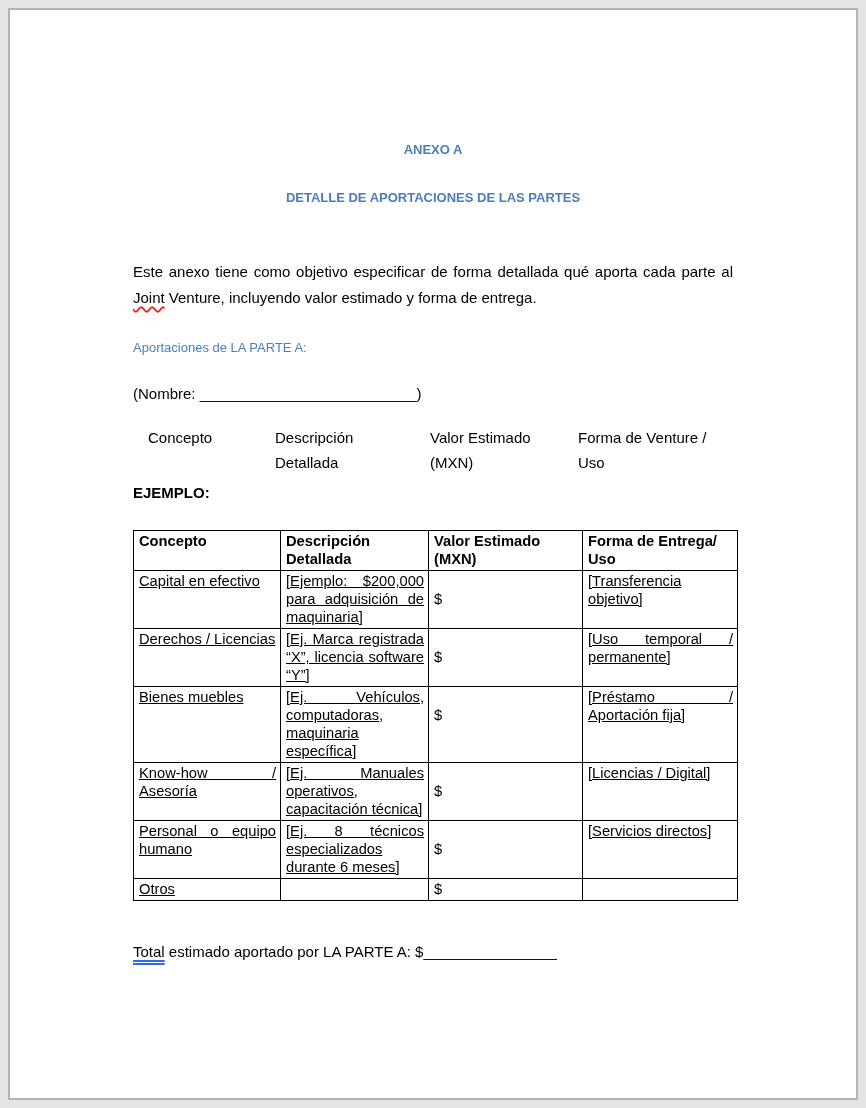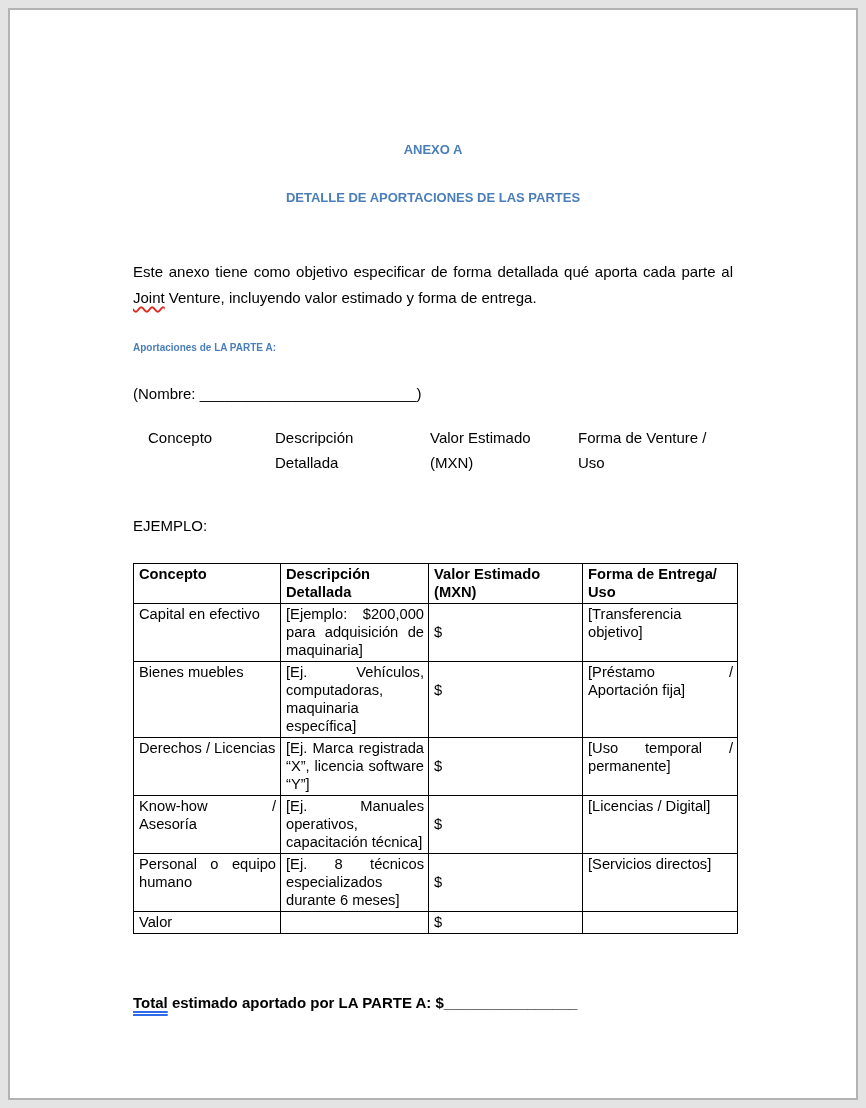--- a/index.html
+++ b/index.html
@@ -37,38 +37,38 @@
   .misspelled {
     text-decoration: underline;
     text-decoration-style: wavy;
     text-decoration-color: var(--spell-red, #E02B20);
     text-decoration-thickness: 2px;
     text-underline-offset: 3px;
   }
   .section-heading {
     margin-top: 27px;
     color: var(--heading-blue, #4A7EBB);
-    font-size: 10px;
-    font-weight: bold;
+    font-size: 13px;
+    font-weight: normal;
     line-height: 19px;
   }
   .name-line { margin-top: 24px; line-height: 25px; }
   .tab-row {
     margin-top: 19px;
     display: flex;
     line-height: 25px;
   }
   .tab-row .tab-label { white-space: pre-line; }
   .tab-label.l0 { margin-left: 15px; width: 127px; }
   .tab-label.l1 { width: 155px; }
   .tab-label.l2 { width: 148px; }
   .tab-label.l3 { width: 140px; }
   .example-label {
-    margin-top: 41px;
-    font-weight: normal;
+    margin-top: 8px;
+    font-weight: bold;
     line-height: 19px;
   }
   table.aport {
     margin-top: 28px;
     border-collapse: collapse;
     table-layout: fixed;
     width: 604px;
   }
   table.aport th, table.aport td {
     border: 1.5px solid #000;
@@ -77,25 +77,25 @@
     font-size: 14.7px;
     line-height: 18px;
     font-weight: normal;
     overflow: hidden;
   }
   table.aport th {
     font-weight: bold;
     text-align: left;
     white-space: pre-line;
   }
-  table.aport td.c0, table.aport td.c1, table.aport td.c3 { text-align: justify; }
+  table.aport td.c0, table.aport td.c1, table.aport td.c3 { text-align: justify; text-decoration: underline; }
   table.aport td.c2 { white-space: pre-line; }
   .total-line {
-    margin-top: 56px;
-    font-weight: bold;
+    margin-top: 38px;
+    font-weight: normal;
     line-height: 25px;
   }
   .grammar-flag {
     text-decoration: underline;
     text-decoration-style: double;
     text-decoration-color: var(--grammar-blue, #2D6BE8);
     text-decoration-thickness: 2px;
     text-underline-offset: 3px;
   }
 </style>
@@ -146,49 +146,49 @@
       </thead>
       <tbody>
         <tr>
           <td class="c0">Capital en efectivo</td>
           <td class="c1">[Ejemplo: $200,000 para adquisición de maquinaria]</td>
           <td class="c2">
 $</td>
           <td class="c3">[Transferencia objetivo]</td>
         </tr>
         <tr>
+          <td class="c0">Derechos / Licencias</td>
+          <td class="c1">[Ej. Marca registrada “X”, licencia software “Y”]</td>
+          <td class="c2">
+$</td>
+          <td class="c3">[Uso temporal / permanente]</td>
+        </tr>
+        <tr>
           <td class="c0">Bienes muebles</td>
           <td class="c1">[Ej. Vehículos, computadoras, maquinaria específica]</td>
           <td class="c2">
 $</td>
           <td class="c3">[Préstamo / Aportación fija]</td>
-        </tr>
-        <tr>
-          <td class="c0">Derechos / Licencias</td>
-          <td class="c1">[Ej. Marca registrada “X”, licencia software “Y”]</td>
-          <td class="c2">
-$</td>
-          <td class="c3">[Uso temporal / permanente]</td>
         </tr>
         <tr>
           <td class="c0">Know-how / Asesoría</td>
           <td class="c1">[Ej. Manuales operativos, capacitación técnica]</td>
           <td class="c2">
 $</td>
           <td class="c3">[Licencias / Digital]</td>
         </tr>
         <tr>
           <td class="c0">Personal o equipo humano</td>
           <td class="c1">[Ej. 8 técnicos especializados durante 6 meses]</td>
           <td class="c2">
 $</td>
           <td class="c3">[Servicios directos]</td>
         </tr>
         <tr>
-          <td class="c0">Valor</td>
+          <td class="c0">Otros</td>
           <td class="c1"></td>
           <td class="c2">$</td>
           <td class="c3"></td>
         </tr>
       </tbody>
     </table>
 
   <p class="total-line"><span class="grammar-flag">Total</span><span> estimado aportado por LA PARTE A: $________________</span></p>
 
 </div>

